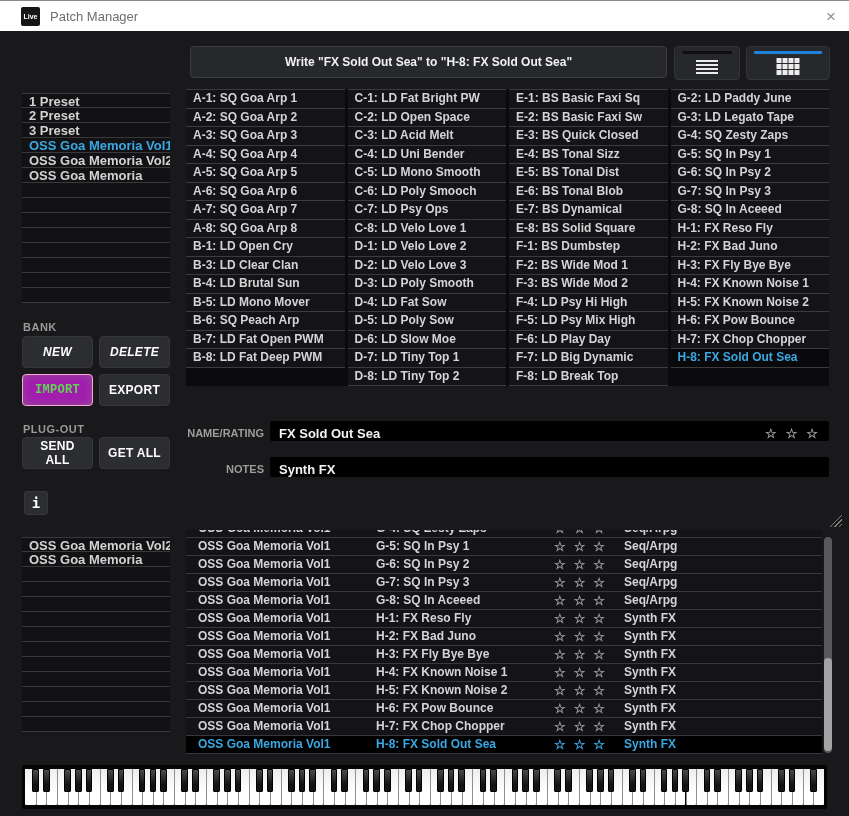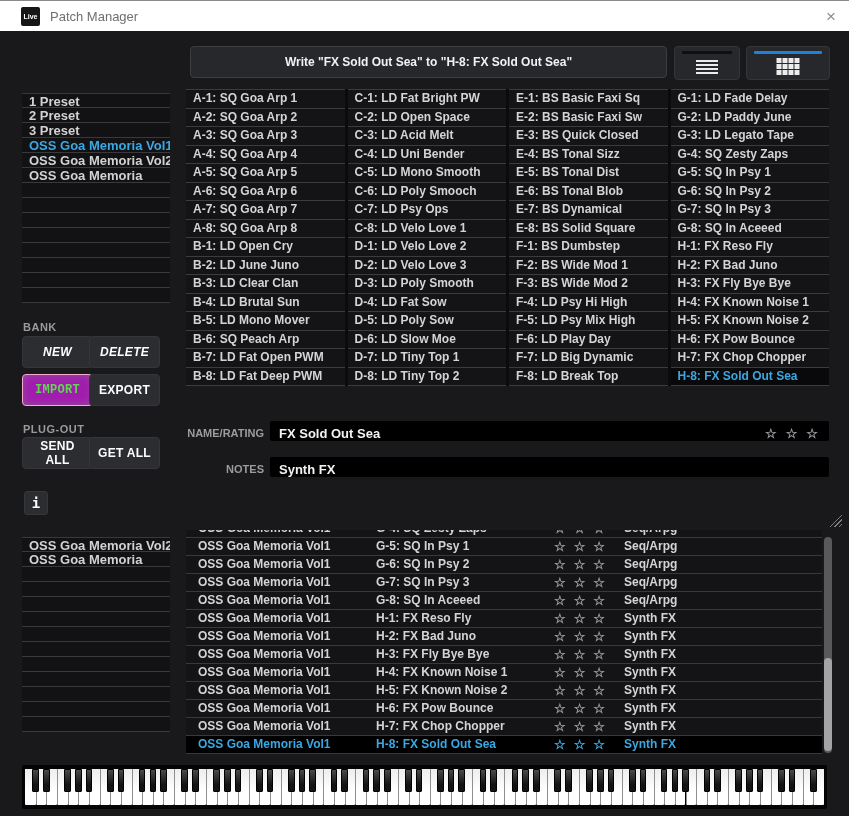--- a/index.html
+++ b/index.html
@@ -33,21 +33,21 @@
   .list-row{height:15px;background:#121214;border-bottom:1px solid #39393d;color:#d2d2d2;
             font-size:13px;font-weight:bold;line-height:15px;padding-left:7px;box-sizing:border-box;
             white-space:nowrap;overflow:hidden;}
   .list-row:first-child{border-top:1px solid #39393d;}
   .list-row.sel{color:var(--selected-text,#3aa8e2);}
   
   .sec-label{position:absolute;left:23px;color:#9a9a9a;font-size:11px;font-weight:bold;letter-spacing:.5px;}
   .bankpos{top:321px;} .plugpos{top:423px;}
   .btn{position:absolute;width:71px;height:32px;background:#2b2d31;border:1px solid #34363a;border-radius:4px;
        color:#fdfdfd;font-size:12px;font-weight:bold;font-family:inherit;letter-spacing:.3px;}
-  .btn.c1{left:22px;} .btn.c2{left:89px;}
+  .btn.c1{left:22px;} .btn.c2{left:99px;}
   .btn.r1{top:336px;font-style:italic;} .btn.r2{top:374px;} .btn.r3{top:437px;}
   .btn.import{background:#a21caf;border:1px solid #f9a8d4;color:var(--import-green,#5fd650);
               box-shadow:inset 0 0 9px rgba(90,220,70,.30);font-family:Liberation Mono, monospace;}
   .info-btn{position:absolute;left:24px;top:491px;width:24px;height:24px;background:#2b2d31;
             border:1px solid #34363a;border-radius:3px;color:#fff;font-weight:bold;font-size:14px;
             font-family:"DejaVu Sans Mono",monospace;}
   
   .patch-grid{position:absolute;left:186px;top:89px;width:643px;display:grid;
               grid-template-columns:repeat(4,1fr);column-gap:3px;background:#0b0b0d;}
   .pg-col{display:flex;flex-direction:column;}
@@ -164,21 +164,20 @@
       <div class="pg-col">
         <div class="pg-cell">A-1: SQ Goa Arp 1</div>
         <div class="pg-cell">A-2: SQ Goa Arp 2</div>
         <div class="pg-cell">A-3: SQ Goa Arp 3</div>
         <div class="pg-cell">A-4: SQ Goa Arp 4</div>
         <div class="pg-cell">A-5: SQ Goa Arp 5</div>
         <div class="pg-cell">A-6: SQ Goa Arp 6</div>
         <div class="pg-cell">A-7: SQ Goa Arp 7</div>
         <div class="pg-cell">A-8: SQ Goa Arp 8</div>
         <div class="pg-cell">B-1: LD Open Cry</div>
-        <div class="pg-cell">B-2: LD June Juno</div>
         <div class="pg-cell">B-3: LD Clear Clan</div>
         <div class="pg-cell">B-4: LD Brutal Sun</div>
         <div class="pg-cell">B-5: LD Mono Mover</div>
         <div class="pg-cell">B-6: SQ Peach Arp</div>
         <div class="pg-cell">B-7: LD Fat Open PWM</div>
         <div class="pg-cell">B-8: LD Fat Deep PWM</div>
       </div>
       <div class="pg-col">
         <div class="pg-cell">C-1: LD Fat Bright PW</div>
         <div class="pg-cell">C-2: LD Open Space</div>
@@ -209,21 +208,20 @@
         <div class="pg-cell">F-1: BS Dumbstep</div>
         <div class="pg-cell">F-2: BS Wide Mod 1</div>
         <div class="pg-cell">F-3: BS Wide Mod 2</div>
         <div class="pg-cell">F-4: LD Psy Hi High</div>
         <div class="pg-cell">F-5: LD Psy Mix High</div>
         <div class="pg-cell">F-6: LD Play Day</div>
         <div class="pg-cell">F-7: LD Big Dynamic</div>
         <div class="pg-cell">F-8: LD Break Top</div>
       </div>
       <div class="pg-col">
-        <div class="pg-cell">G-1: LD Fade Delay</div>
         <div class="pg-cell">G-2: LD Paddy June</div>
         <div class="pg-cell">G-3: LD Legato Tape</div>
         <div class="pg-cell">G-4: SQ Zesty Zaps</div>
         <div class="pg-cell">G-5: SQ In Psy 1</div>
         <div class="pg-cell">G-6: SQ In Psy 2</div>
         <div class="pg-cell">G-7: SQ In Psy 3</div>
         <div class="pg-cell">G-8: SQ In Aceeed</div>
         <div class="pg-cell">H-1: FX Reso Fly</div>
         <div class="pg-cell">H-2: FX Bad Juno</div>
         <div class="pg-cell">H-3: FX Fly Bye Bye</div>

